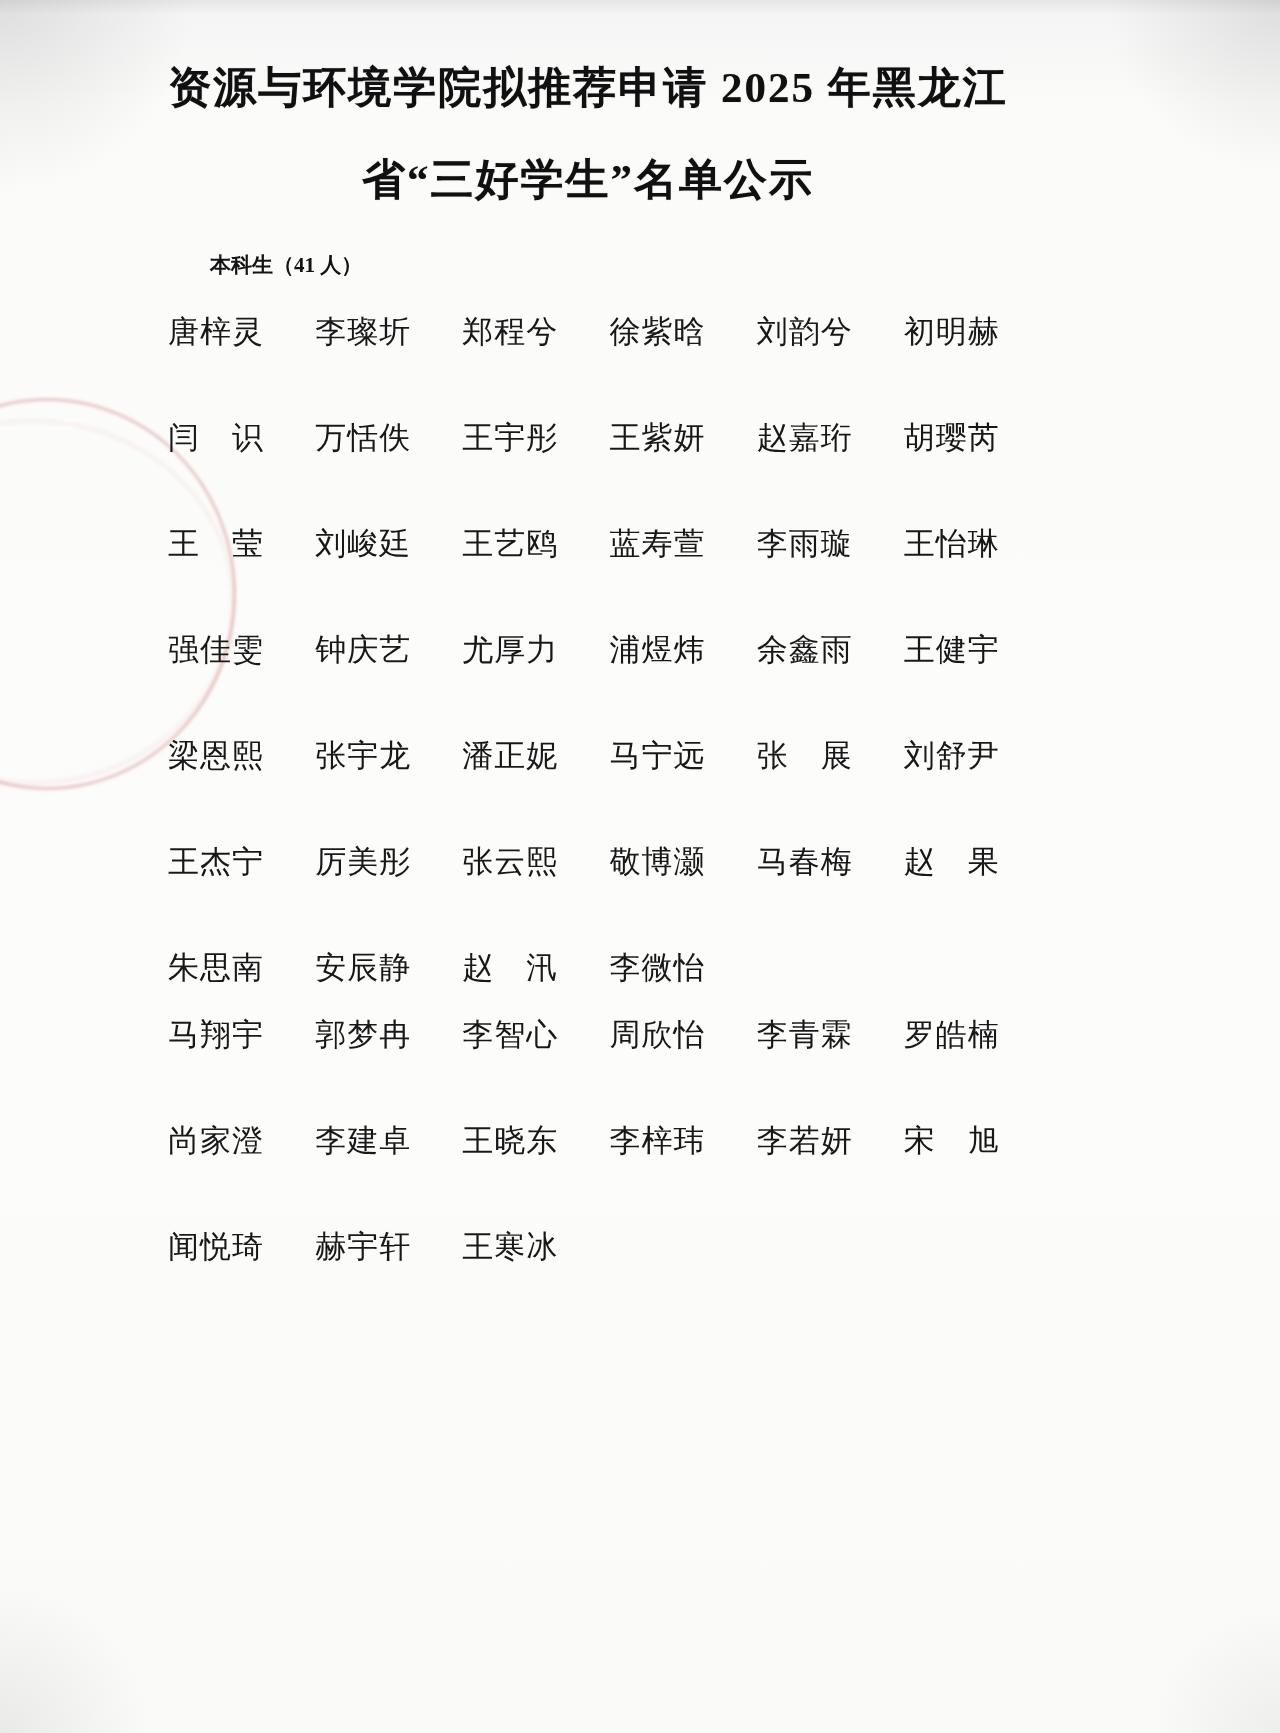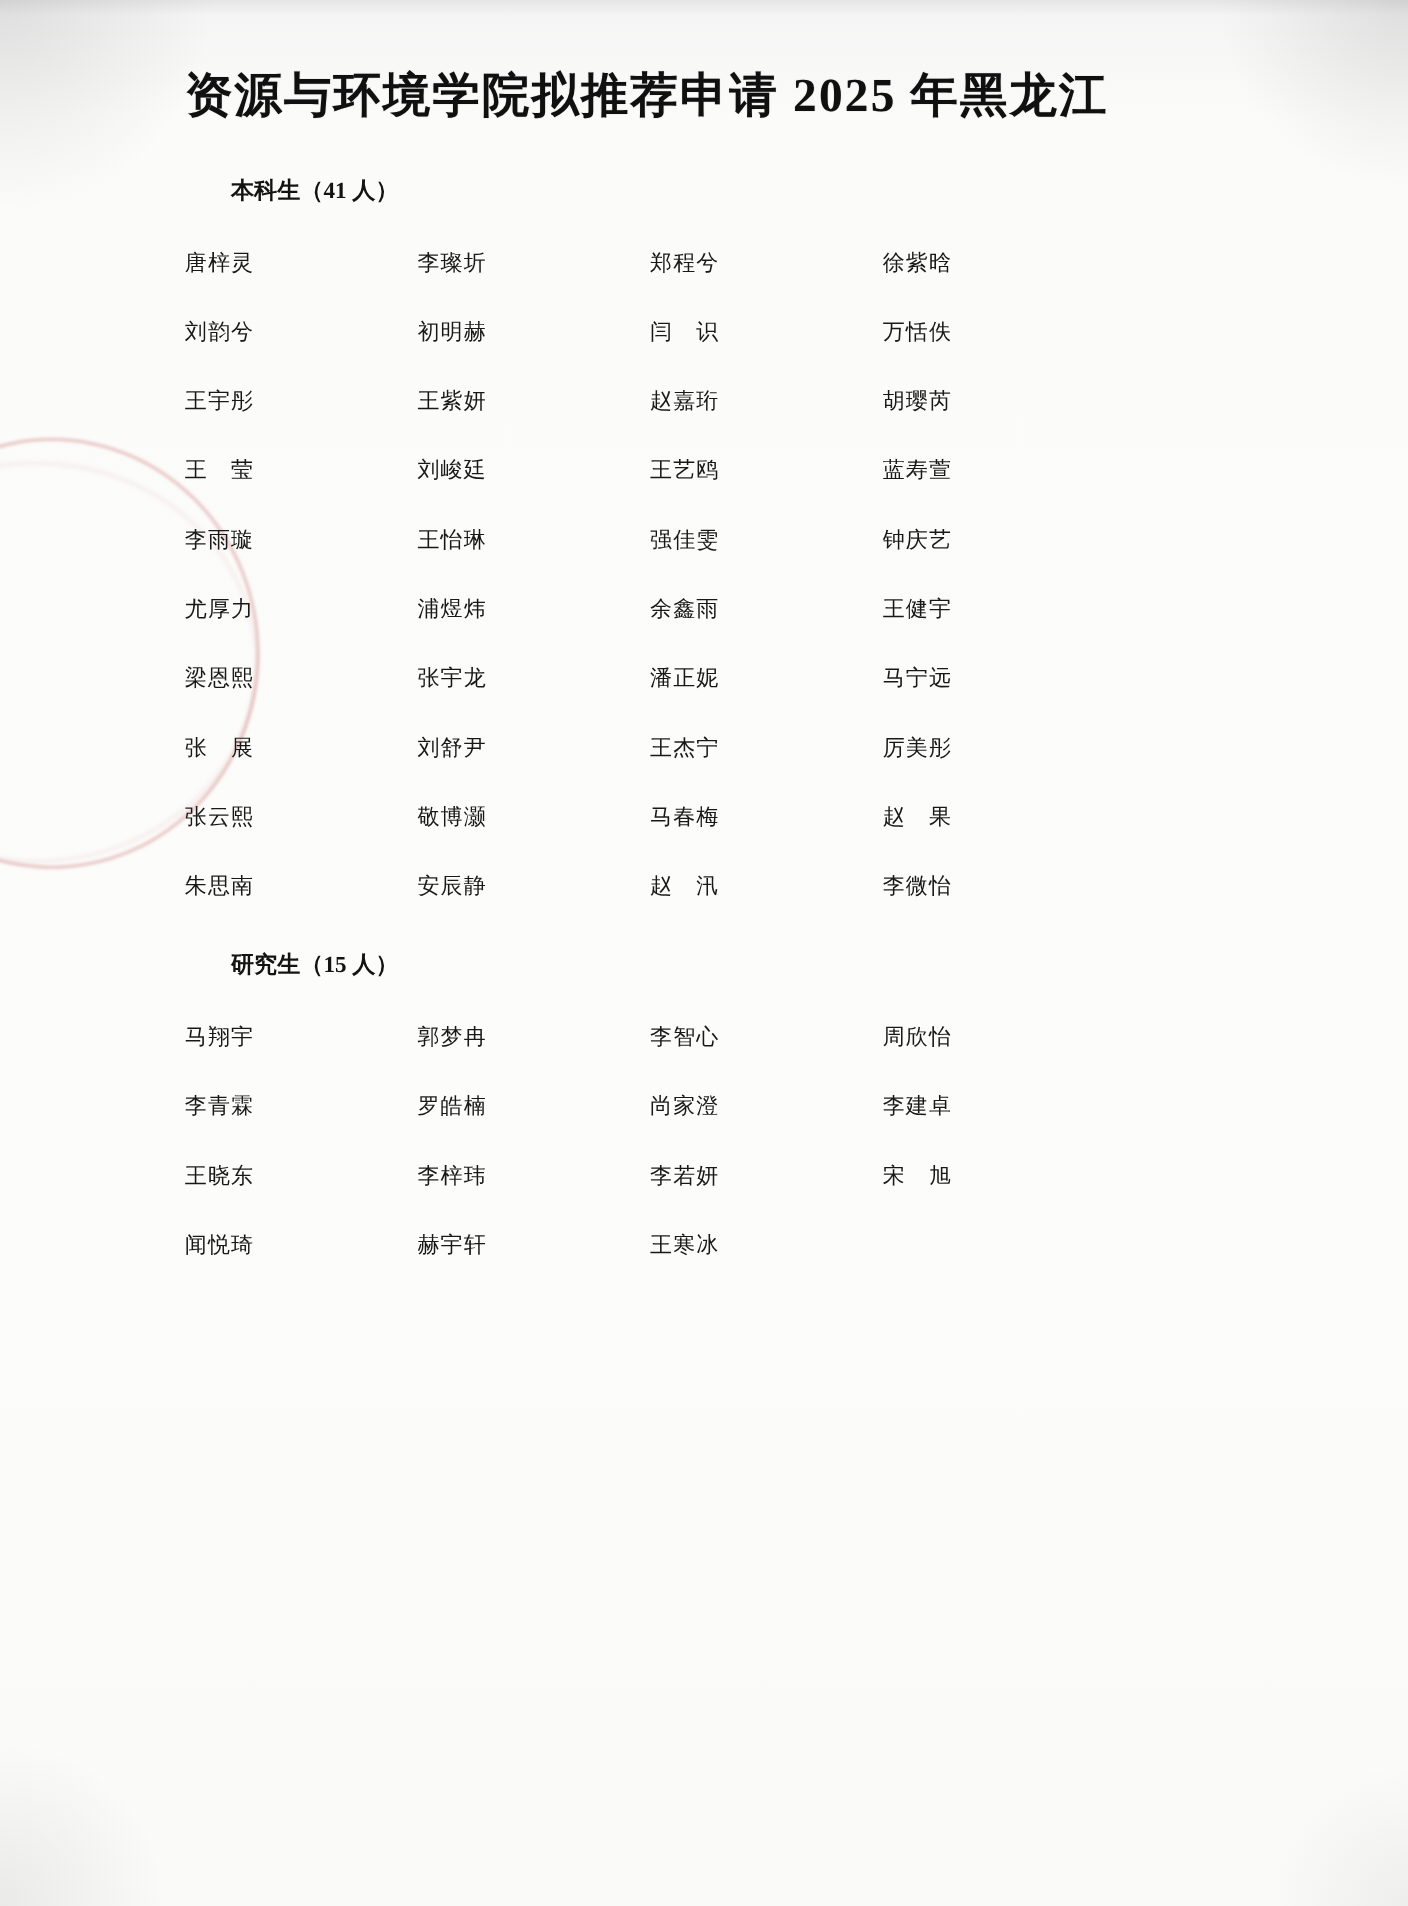--- a/index.html
+++ b/index.html
@@ -46,28 +46,29 @@
   .sec-heading{
     font-size:21px;
     font-weight:bold;
     text-indent:2em;
     line-height:62px;
     margin-top:8px;
     color:#131313;
   }
   .name-grid{
     display:grid;
-    grid-template-columns:repeat(4,1fr);
+    grid-template-columns:repeat(6,1fr);
     column-gap:6px;
     row-gap:0;
-    font-size:20px;
+    font-size:31px;
     line-height:63px;
     letter-spacing:1px;
     color:#181818;
     margin-top:4px;
+    gap:43px;
   }
   .cell{white-space:nowrap;}
   .cell.span2{grid-column:span 2;}
   .footer-line{
     margin-top:22px;
     font-size:30px;
     line-height:62px;
     text-indent:2em;
     letter-spacing:1px;
     white-space:nowrap;
@@ -104,20 +105,21 @@
 
 <div class="page">
   <div class="top-streak"></div>
   <div class="stamp-arc"></div>
   <div class="stamp-arc2"></div>
 
   <div class="content">
 
     <div class="title">
       <div>资源与环境学院拟推荐申请 2025 年黑龙江</div>
+      <div>省“三好学生”名单公示</div>
     </div>
 
 
     <div class="sec-heading">本科生（41 人）</div>
 
     <div class="name-grid">
       <span class="cell">唐梓灵</span>
       <span class="cell">李璨圻</span>
       <span class="cell">郑程兮</span>
       <span class="cell">徐紫晗</span>
@@ -152,21 +154,20 @@
       <span class="cell">张云熙</span>
       <span class="cell">敬博灏</span>
       <span class="cell">马春梅</span>
       <span class="cell">赵　果</span>
       <span class="cell">朱思南</span>
       <span class="cell">安辰静</span>
       <span class="cell">赵　汛</span>
       <span class="cell">李微怡</span>
     </div>
 
-    <div class="sec-heading">研究生（15 人）</div>
 
     <div class="name-grid">
       <span class="cell">马翔宇</span>
       <span class="cell">郭梦冉</span>
       <span class="cell">李智心</span>
       <span class="cell">周欣怡</span>
       <span class="cell">李青霖</span>
       <span class="cell">罗皓楠</span>
       <span class="cell">尚家澄</span>
       <span class="cell">李建卓</span>

